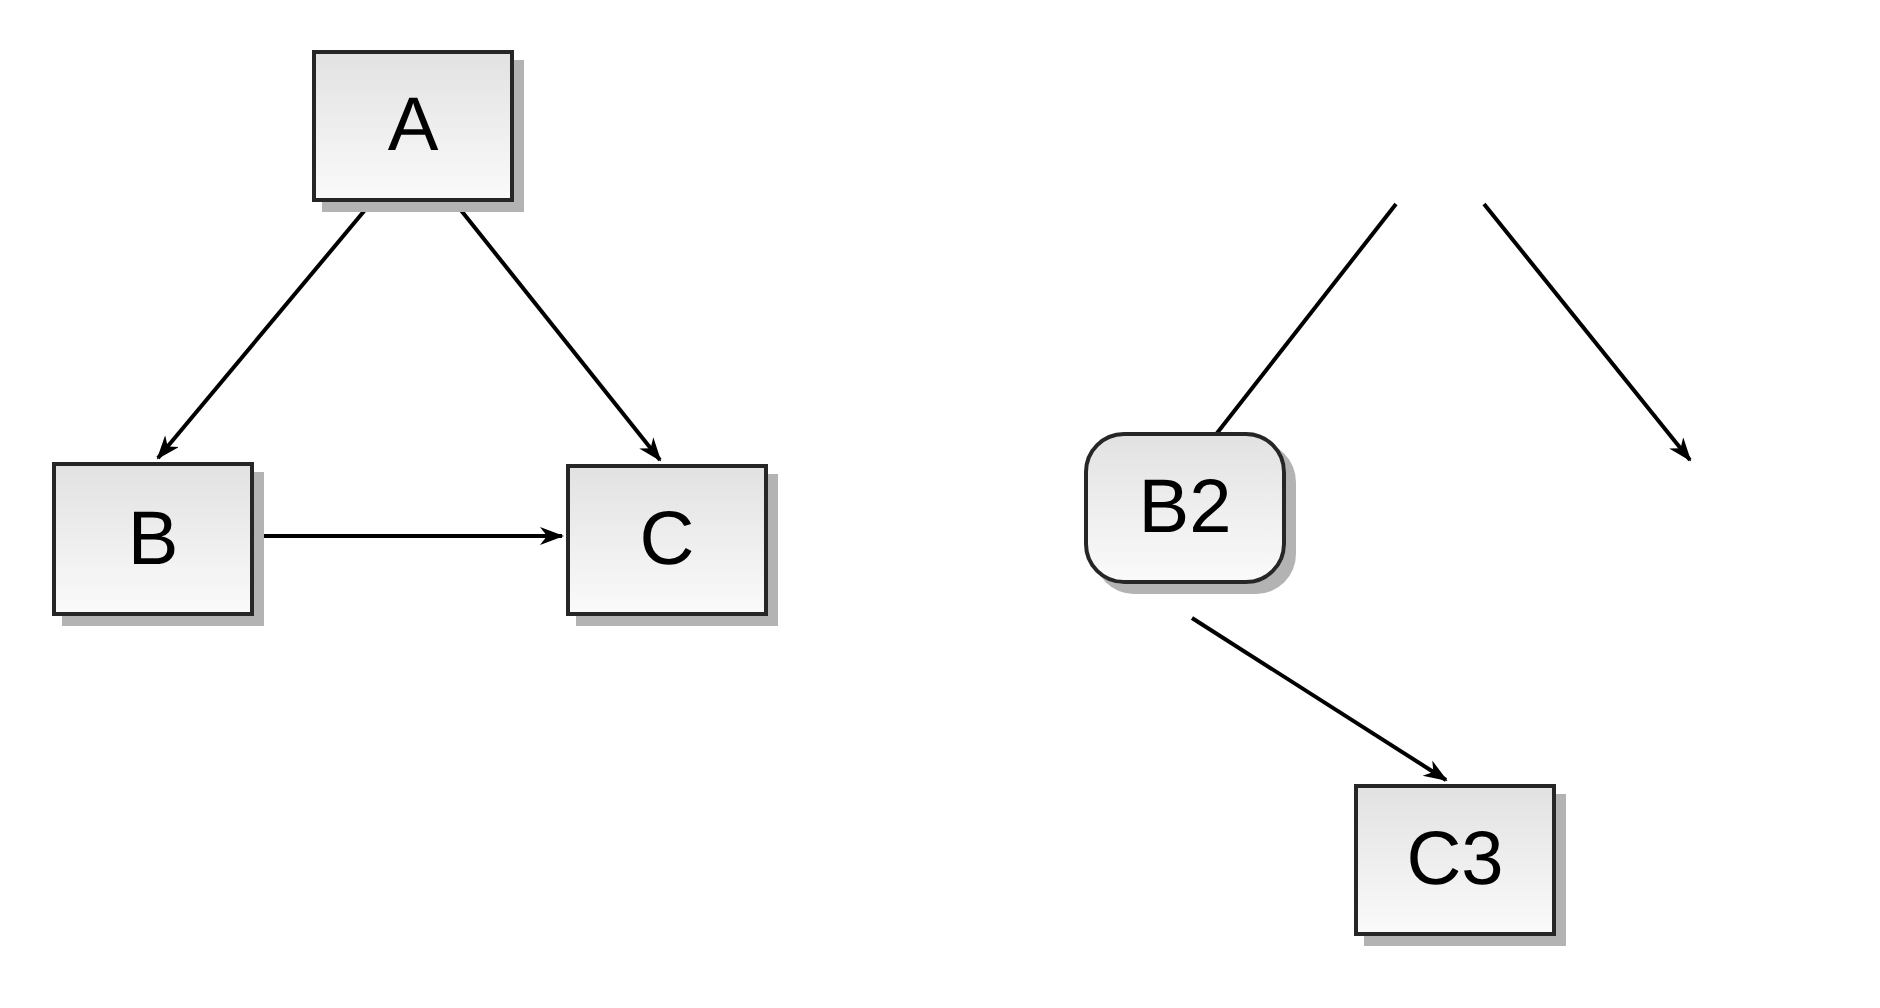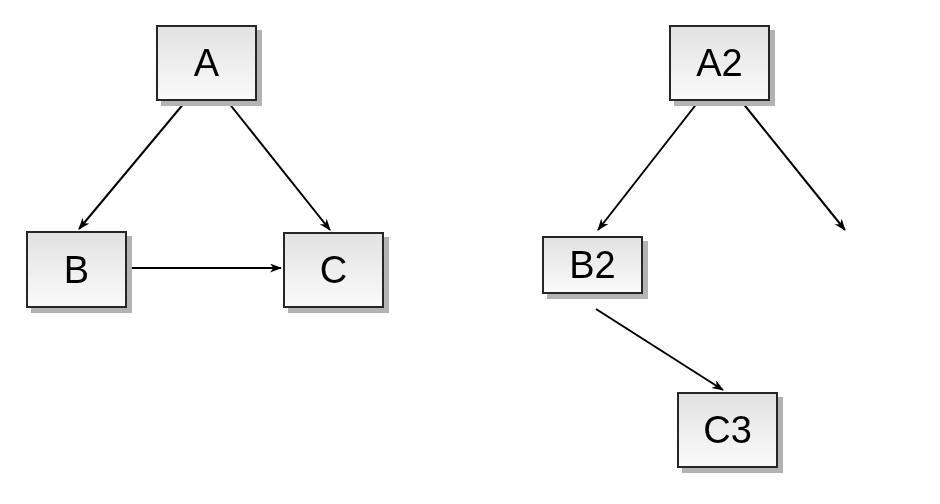--- a/index.html
+++ b/index.html
@@ -64,22 +64,19 @@
 
 <div class="node" style="left: 156px; top: 25px; width: 101px; height: 76px;">
       <span>A</span>
     </div>
     <div class="node" style="left: 26px; top: 231px; width: 101px; height: 77px;">
       <span>B</span>
     </div>
     <div class="node" style="left: 283px; top: 232px; width: 101px; height: 76px;">
       <span>C</span>
     </div>
-    <div class="node" style="left: 669px; top: 25px; width: 101px; height: 76px;">
-      <span>A2</span>
-    </div>
-    <div class="node" style="left: 542px; top: 236px; width: 101px; height: 58px;">
+    <div class="node" style="left: 542px; top: 216px; width: 101px; height: 76px; border-radius: 20px;">
       <span>B2</span>
     </div>
     <div class="node" style="left: 677px; top: 392px; width: 101px; height: 76px;">
       <span>C3</span>
     </div>
   </div>
 
 </body></html>

